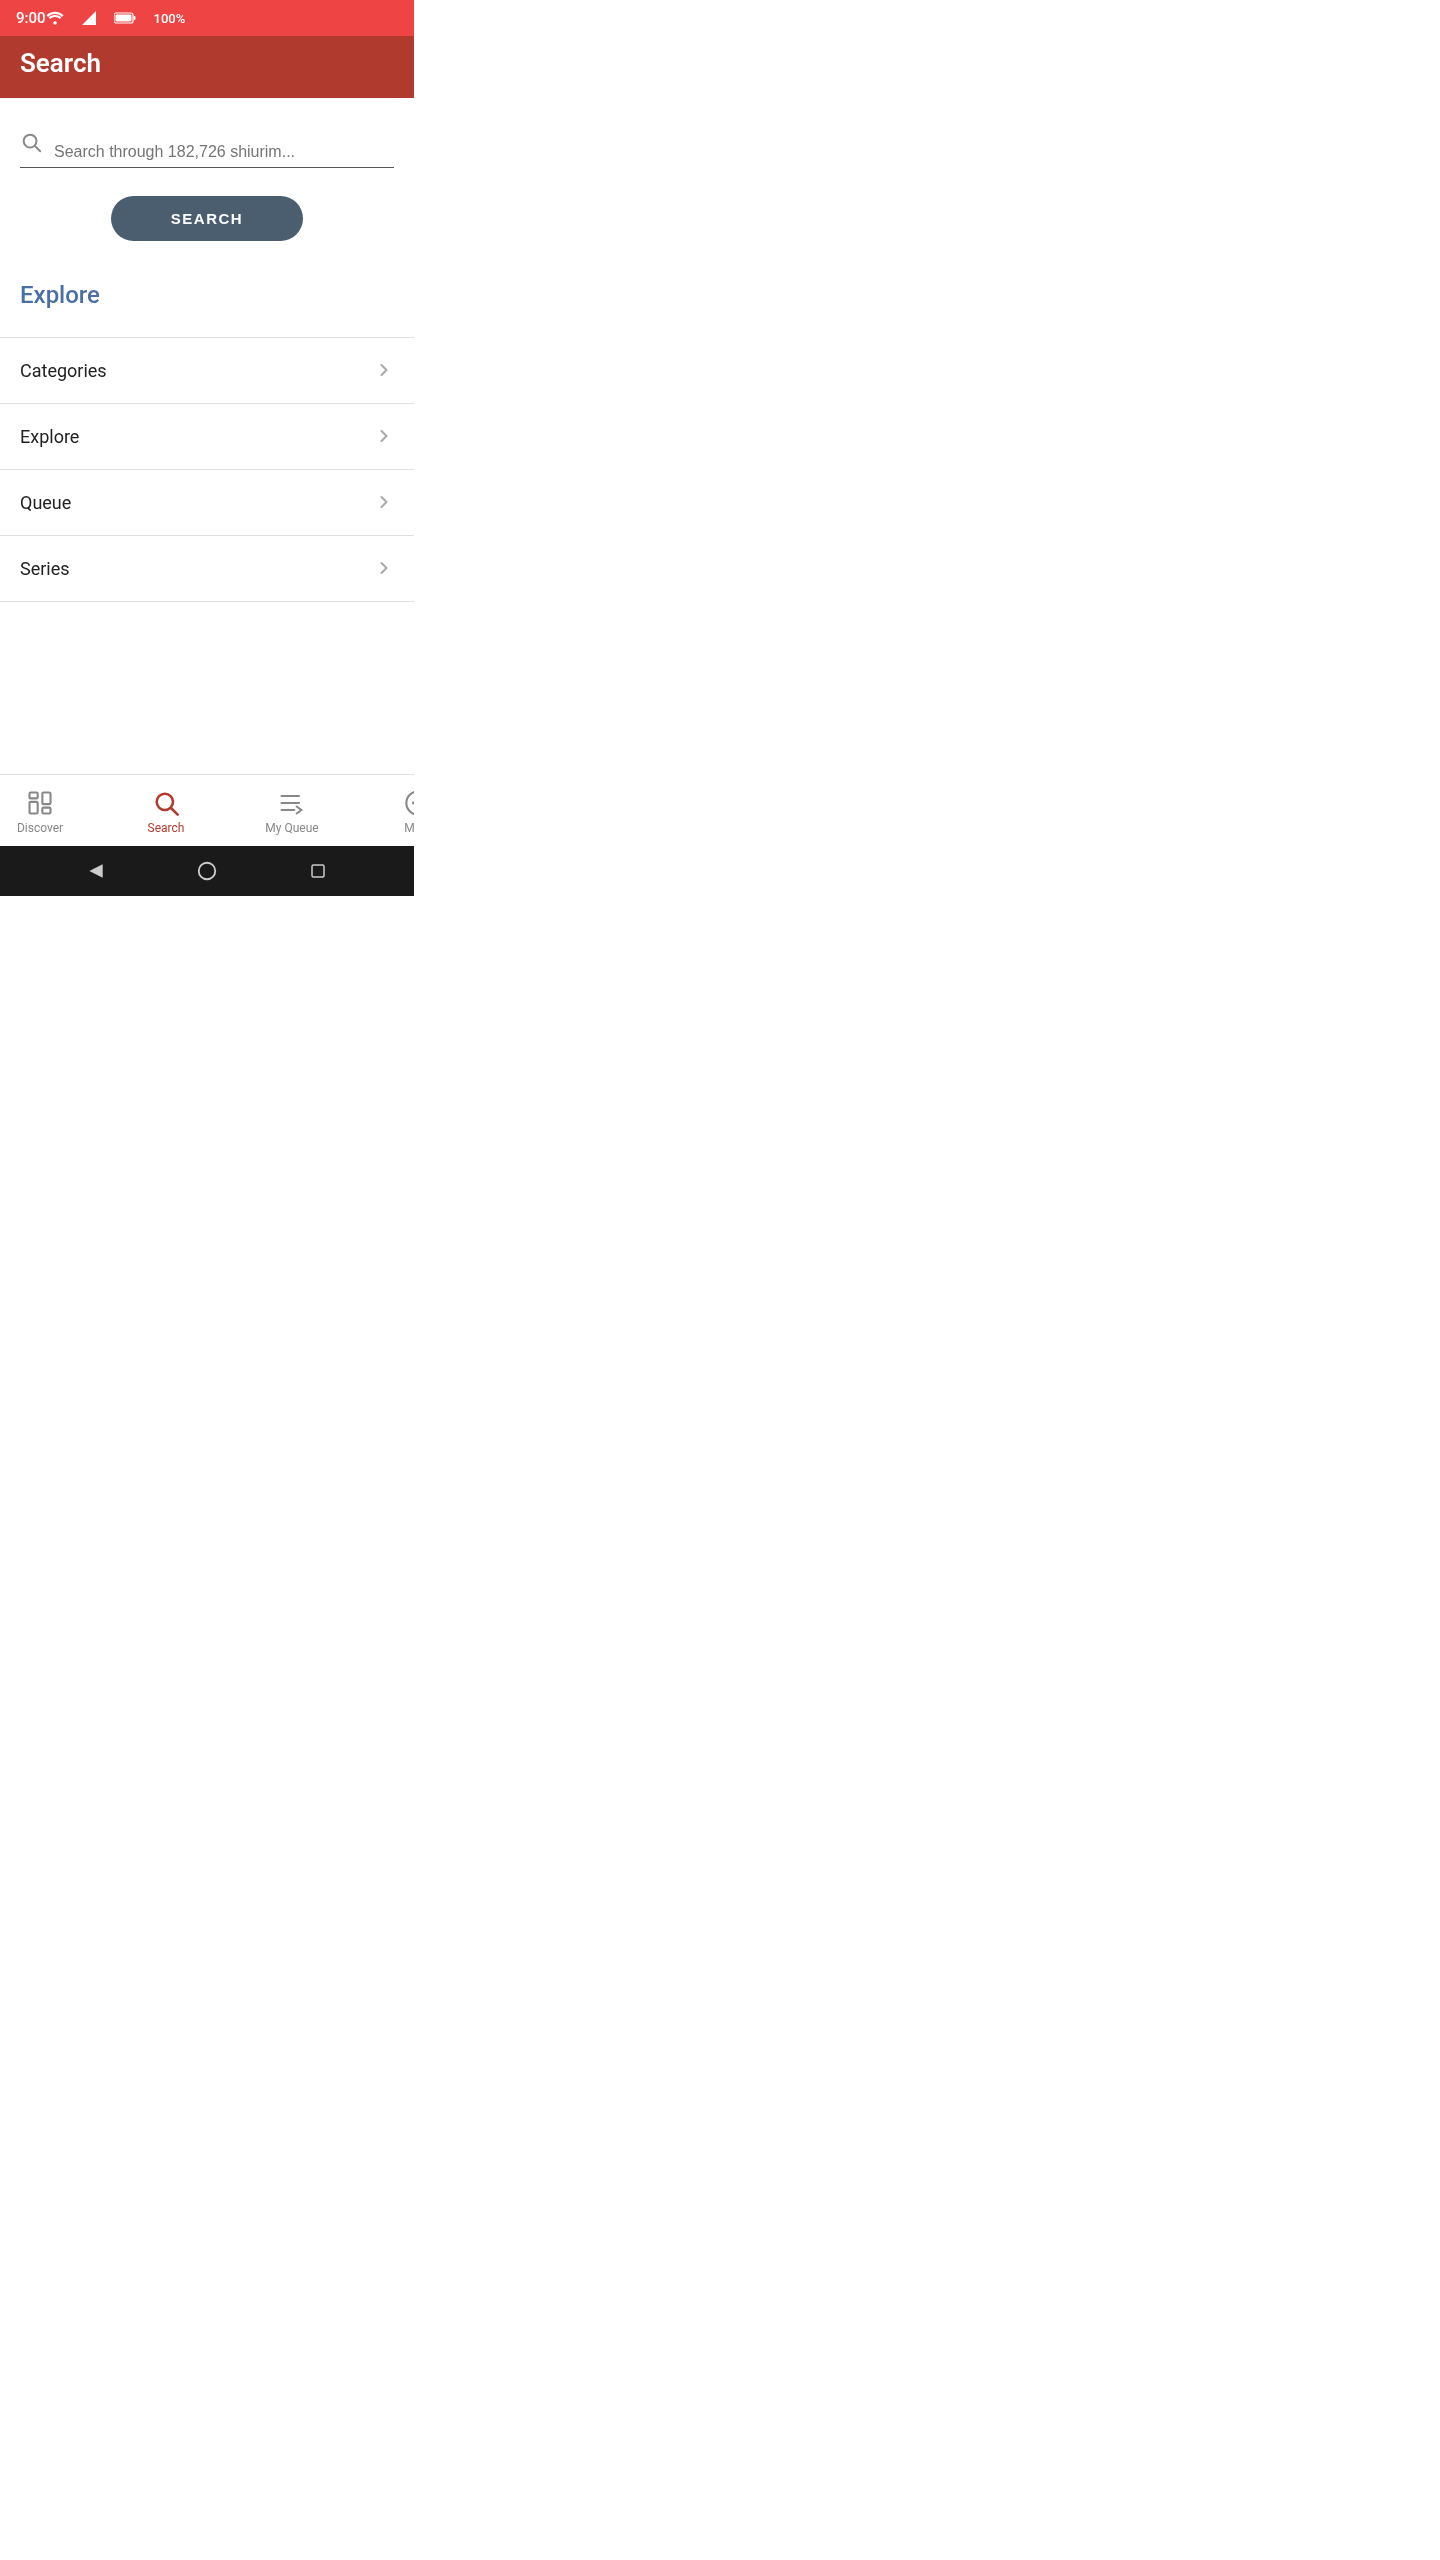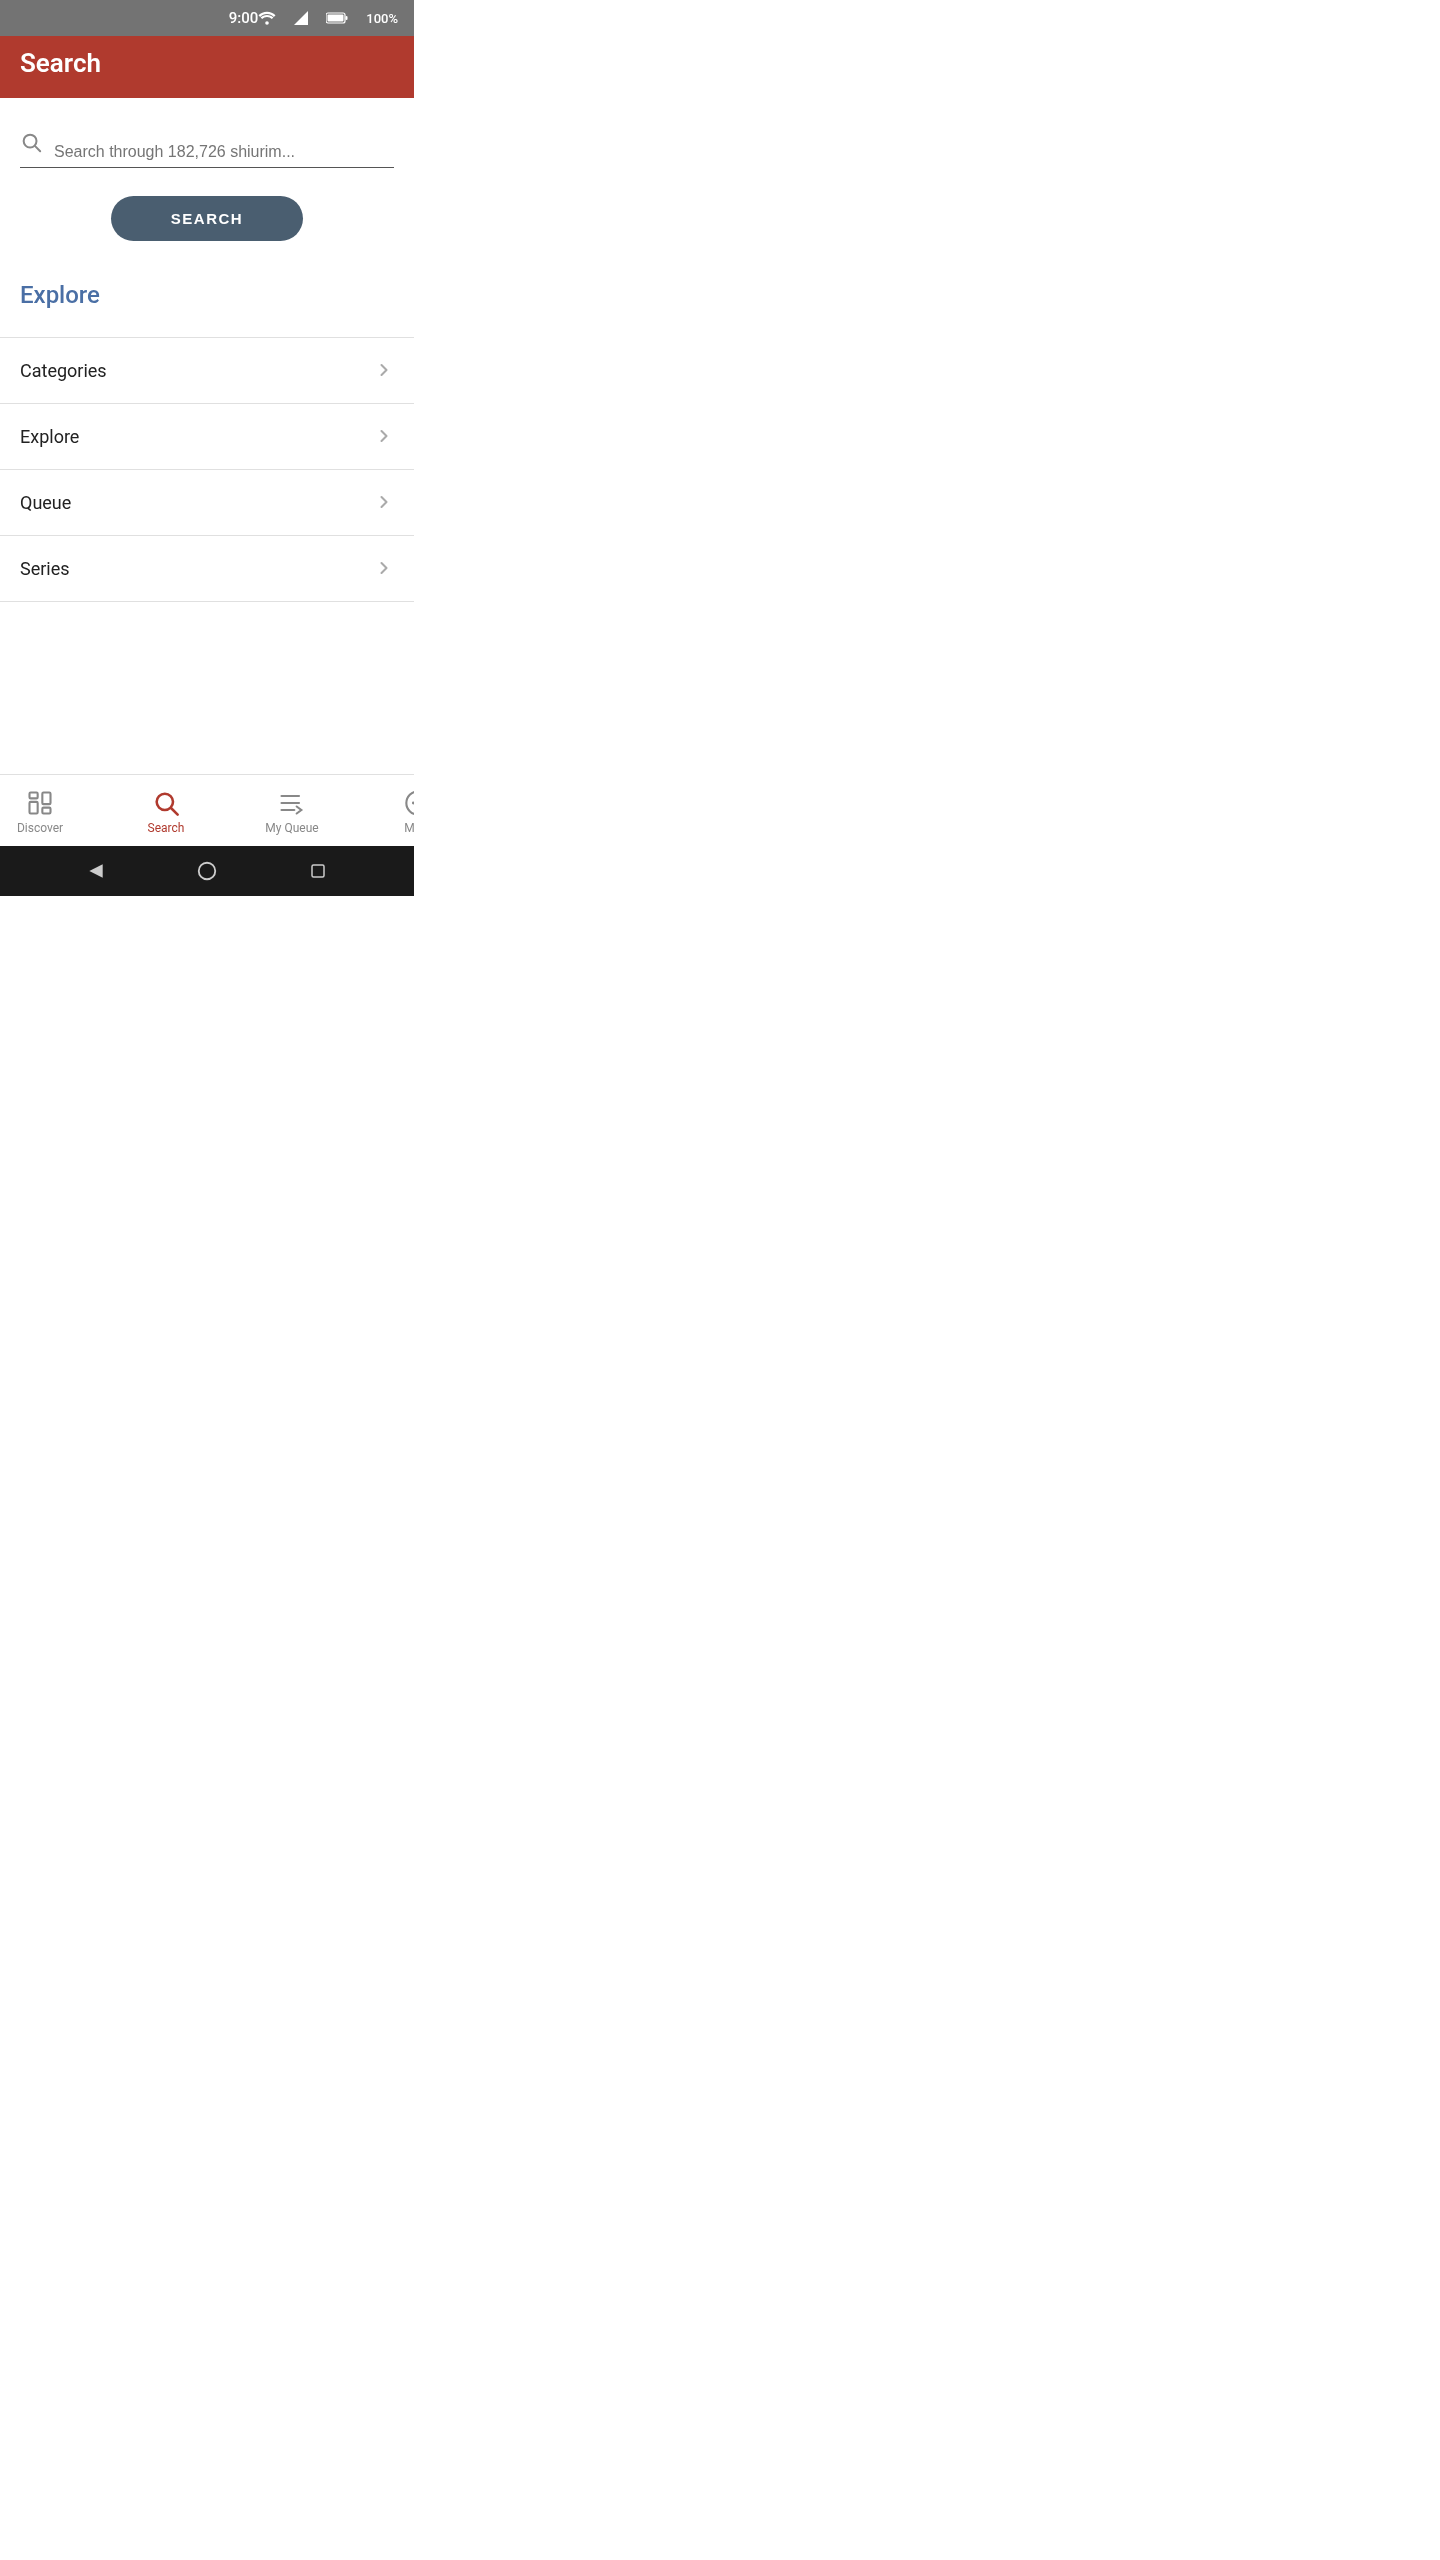--- a/index.html
+++ b/index.html
@@ -14,24 +14,24 @@
       min-height: 896px;
       font-family: 'Roboto', Arial, sans-serif;
       background: #fff;
       display: flex;
       flex-direction: column;
       overflow-x: hidden;
     }
 
     
     .status-bar {
-      background: #737373;
+      background: #ef4444;
       color: #fff;
       display: flex;
-      justify-content: flex-end;
+      justify-content: flex-start;
       align-items: center;
       padding: 8px 16px;
       height: 36px;
     }
 
     .status-time {
       font-size: 15px;
       font-weight: 500;
     }
 

